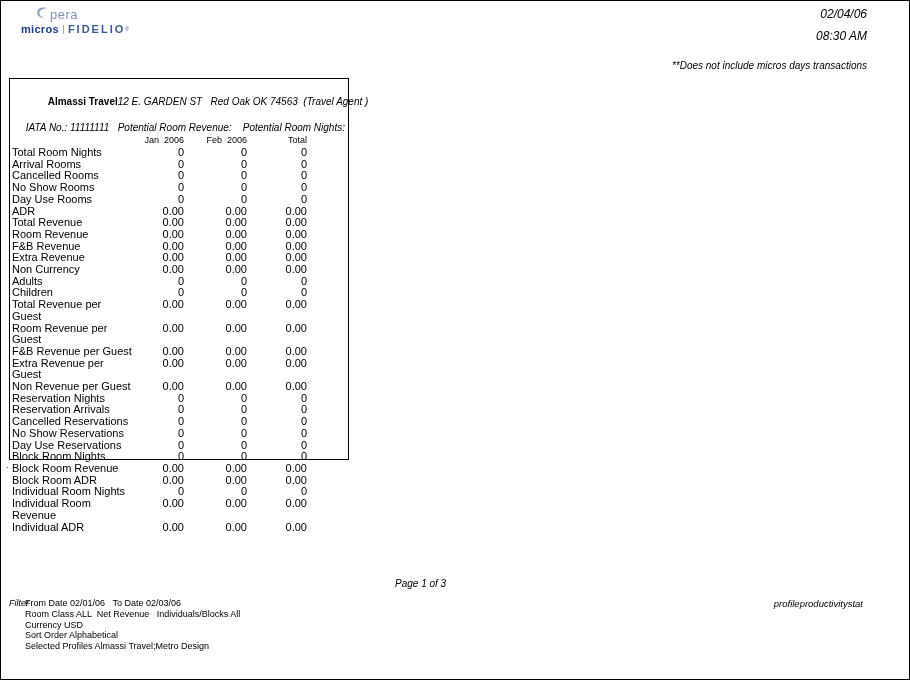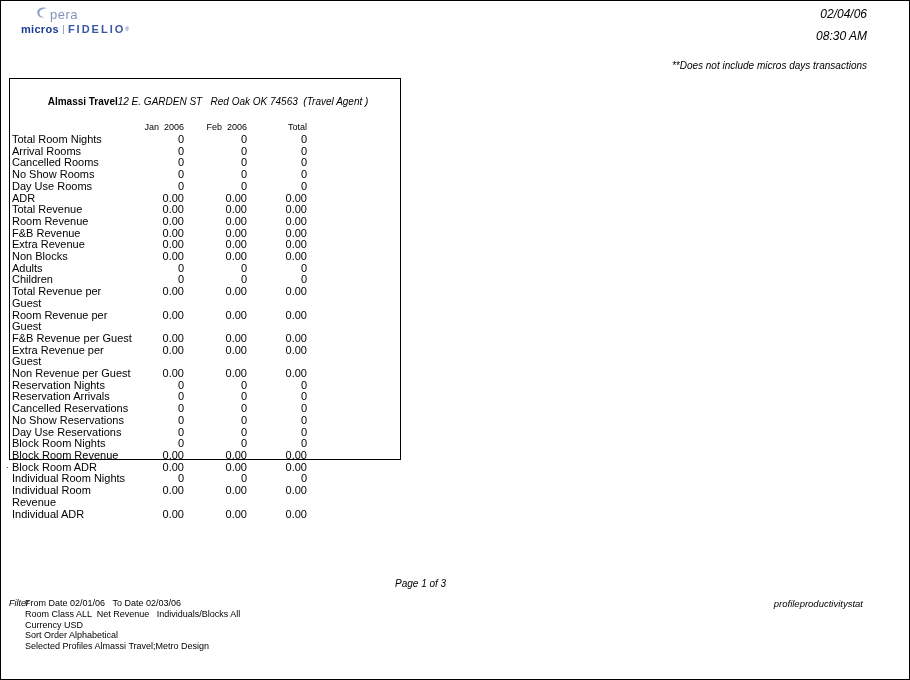--- a/index.html
+++ b/index.html
@@ -20,21 +20,21 @@
   .regmark { font-size:5px; color:#3a57a5; vertical-align:top; }
   
   .head-center { position:absolute; left:290px; top:6px; width:290px; text-align:center; }
   .hotel-name { font-size:11px; font-style:italic; }
   .report-title { position:absolute; left:290px; top:40px; width:290px; text-align:center;
                   font-size:11.5px; font-weight:bold; font-style:italic; }
   .head-right { position:absolute; right:42px; top:6px; text-align:right; font-size:12px; font-style:italic; }
   .head-time { margin-top:8px; }
   .disclaimer { position:absolute; right:42px; top:59px; font-size:10px; font-style:italic; white-space:pre; }
   
-  .tablebox { position:absolute; left:8px; top:77px; width:392px; height:382px; border:1px solid #000; }
+  .tablebox { position:absolute; left:8px; top:77px; width:340px; height:382px; border:1px solid #000; }
   .profile-line1 { padding:3px 0 0 21px; font-size:10px; line-height:13px; white-space:pre; }
   .profile-name { font-weight:bold; }
   .profile-address { font-style:italic; }
   .profile-line2 { text-align:right; padding-right:3px; font-size:10px; line-height:13px;
                    font-style:italic; white-space:pre; }
   .grid-row { display:grid; grid-template-columns:120px 52px 63px 60px auto; padding-left:2px; }
   .months-row { line-height:13px; font-size:9px; }
   .t-row { line-height:11.7px; font-size:11px; }
   .cell-r { text-align:right; white-space:pre; }
   .dot-note { position:absolute; left:5px; top:459px; font-size:9px; }
@@ -71,20 +71,21 @@
   <div class="head-right">
     <div>02/04/06</div>
     <div class="head-time">08:30 AM</div>
   </div>
   <div class="disclaimer">**Does not include micros days transactions</div>
 
   <div class="tablebox">
     <div class="profile-line1">
       <span class="profile-name">Almassi Travel</span><span class="profile-address">12 E. GARDEN ST   Red Oak OK 74563  (Travel Agent )</span>
     </div>
+    <div class="profile-line2">IATA No.: 11111111   Potential Room Revenue:    Potential Room Nights:</div>
 
     <div class="grid-row months-row">
       <div></div>
       <div class="cell-r">Jan  2006</div>
         <div class="cell-r">Feb  2006</div>
         <div class="cell-r">Total</div>
     </div>
 
     <div>
       <div class="grid-row t-row">
@@ -151,21 +152,21 @@
           <div></div>
         </div>
         <div class="grid-row t-row">
           <div>Extra Revenue</div>
           <div class="cell-r">0.00</div>
           <div class="cell-r">0.00</div>
           <div class="cell-r">0.00</div>
           <div></div>
         </div>
         <div class="grid-row t-row">
-          <div>Non Blocks</div>
+          <div>Non Currency</div>
           <div class="cell-r">0.00</div>
           <div class="cell-r">0.00</div>
           <div class="cell-r">0.00</div>
           <div></div>
         </div>
         <div class="grid-row t-row">
           <div>Adults</div>
           <div class="cell-r">0</div>
           <div class="cell-r">0</div>
           <div class="cell-r">0</div>

